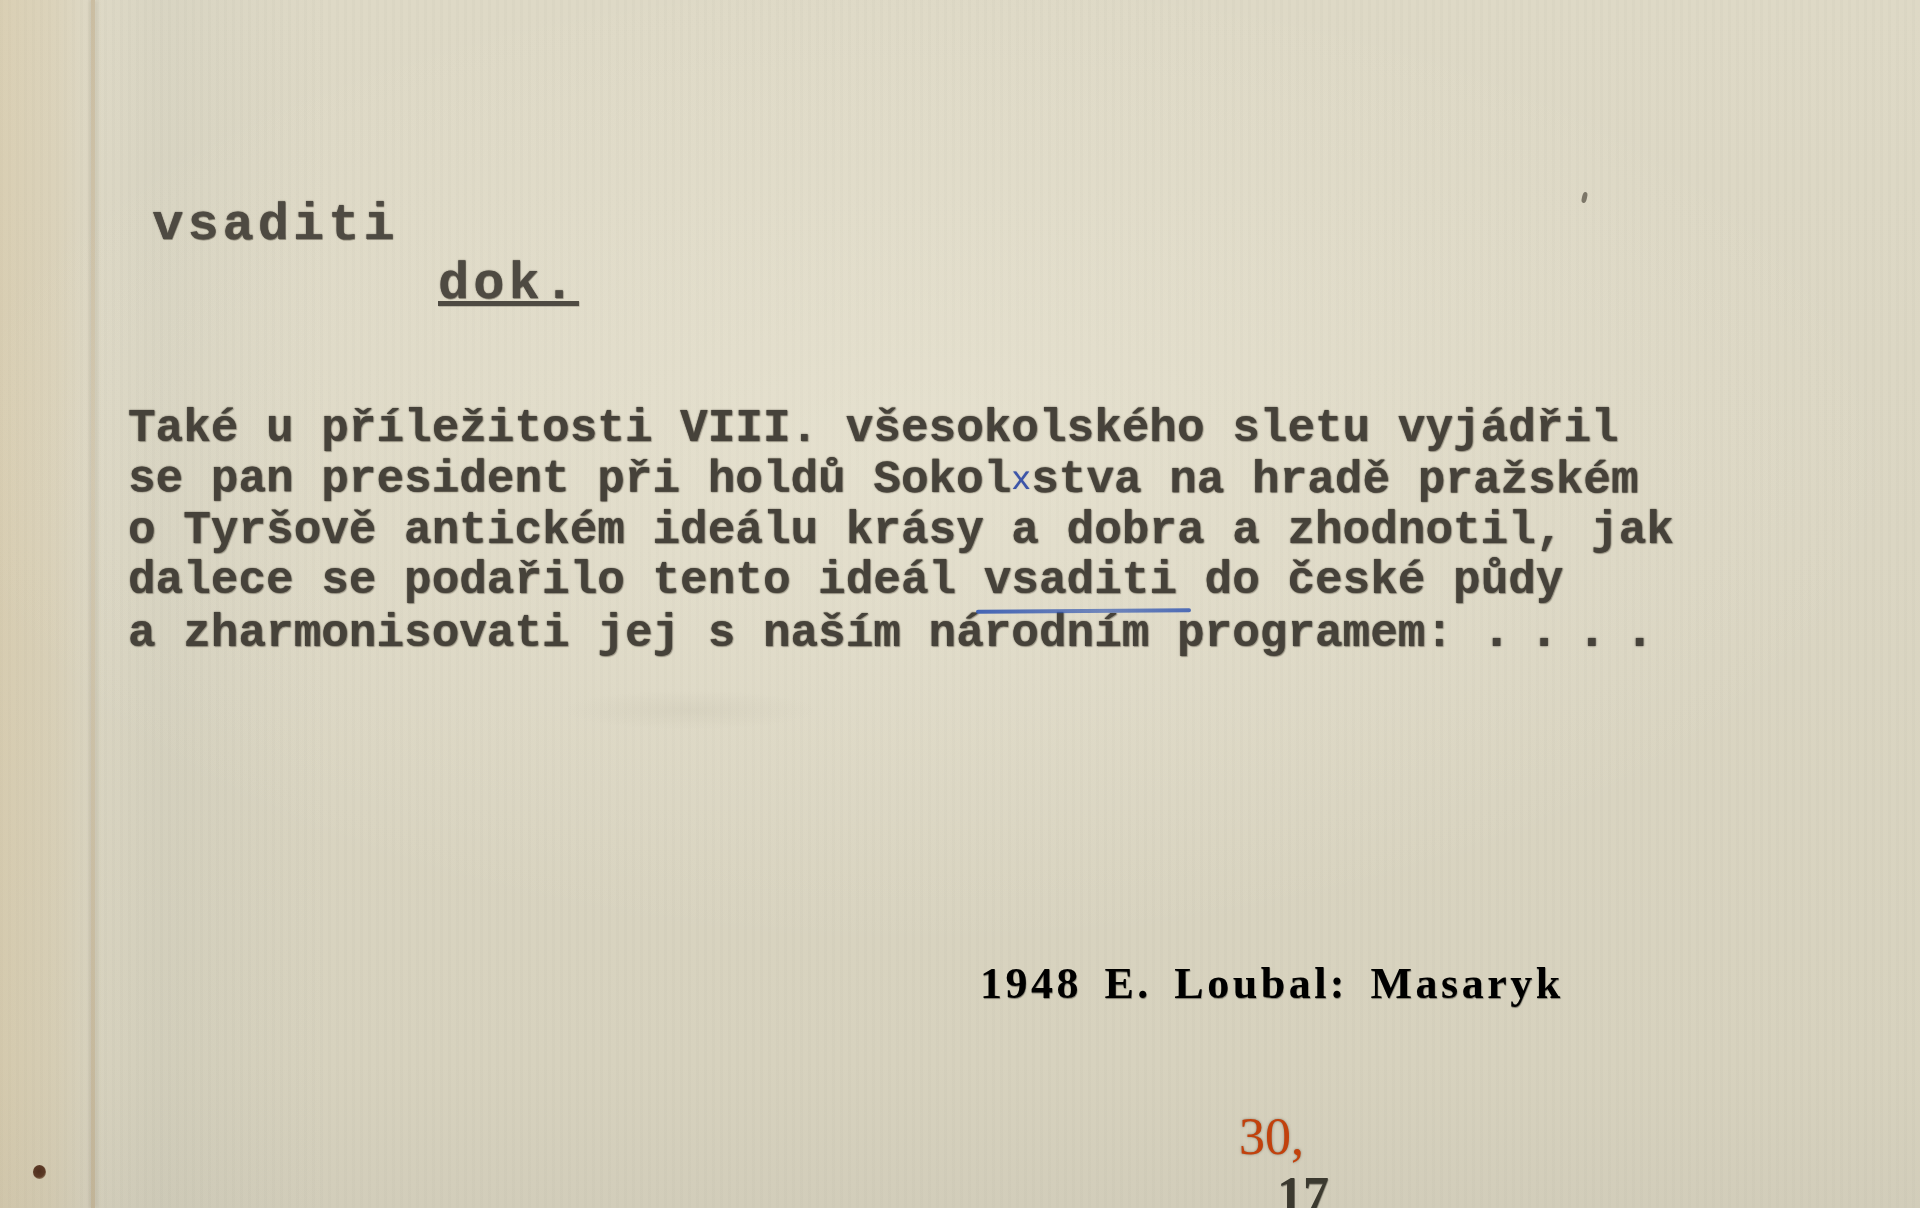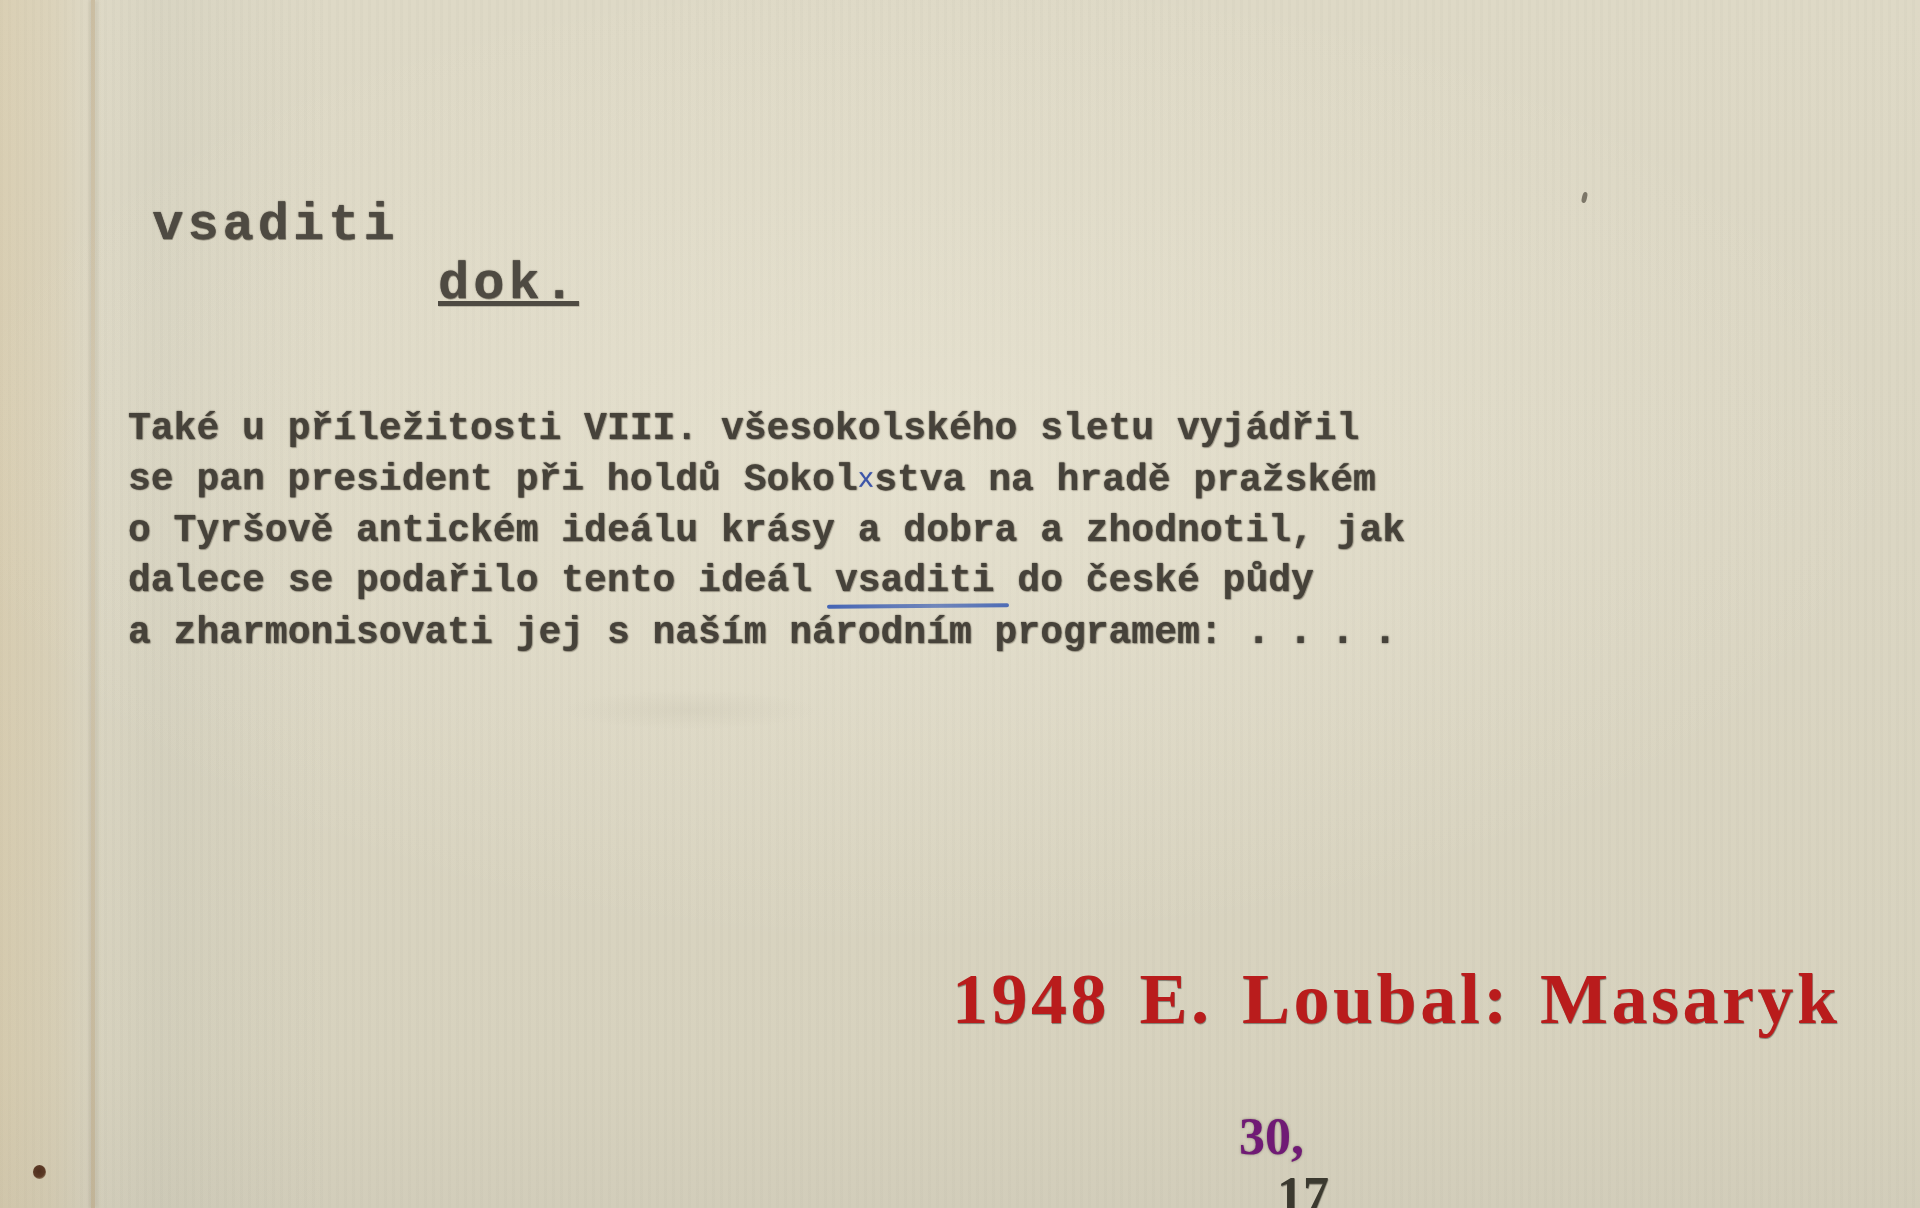--- a/index.html
+++ b/index.html
@@ -26,21 +26,21 @@
   .header { position:absolute; top:178px; left:133px; white-space:pre; }
   .header span {
     font-size:52px; letter-spacing:4px; font-weight:700;
     color:#4e4a42;
     text-shadow:0 0 1.4px rgba(70,64,52,0.85), 0.6px 0.6px 0.6px rgba(70,64,52,0.4);
   }
   .header .label { position:absolute; left:305px;text-decoration:underline; }
 
   .paragraph {
     position:absolute; left:128px; top:404px; width:1760px;
-    font-size:38px; line-height:50.75px;
+    font-size:46px; line-height:50.75px;
     font-weight:700;
     color:#46423a;
     text-shadow:0 0 1.6px rgba(66,60,48,0.9), 1px 0.5px 1px rgba(66,60,48,0.35);
     white-space:pre;
   }
   .pline { height:50.75px; }
   .pline:nth-child(2) { transform:rotate(0.05deg); }
   .seg-ink { }
   .seg-blue {
     color:#3d55a8;
@@ -50,31 +50,31 @@
   }
   .seg-underline-blue { position:relative; }
   .seg-underline-blue::after {
     content:''; position:absolute; left:-8px; right:-14px; bottom:-6px; height:4px;
     background:linear-gradient(90deg, rgba(52,88,178,0.9), rgba(52,88,178,0.65) 60%, rgba(52,88,178,0.85));
     transform:rotate(-0.45deg); border-radius:2px;
   }
   .seg-dots { font-weight:900; letter-spacing:16px; font-size:1.15em; text-shadow:0 0 2px rgba(50,46,38,0.9); }
 
   .citation-line1 {
-    position:absolute; left:952px; top:958px;
+    position:absolute; left:980px; top:958px;
     font-family:"Liberation Serif", serif;
-    font-size:72px; font-weight:600;
+    font-size:44px; font-weight:600;
     letter-spacing:3.5px; word-spacing:8px;
-    color:#b91c1c;
+    color:#000000;
     text-shadow:0.5px 0.5px 0.8px rgba(46,44,37,0.5);
     white-space:pre;
   }
   .citation-ref { position:absolute; top:1048px; left:1213px; font-family:"Liberation Serif", serif; font-size:52px; white-space:pre; }
   .citation-ref .page {
-    color:#701a75; font-weight:700;
+    color:#c2410c; font-weight:400;
     text-shadow:0 0 2.5px rgba(110,105,90,0.8);
   }
   .citation-ref .line {
     color:#3b392f; font-weight:600; margin-left:38px;
     text-shadow:0.5px 0.5px 0.8px rgba(59,57,47,0.5);
   }
 
   .ink-dot {
     position:absolute; left:33px; top:1165px; width:13px; height:14px;
     border-radius:50%;

